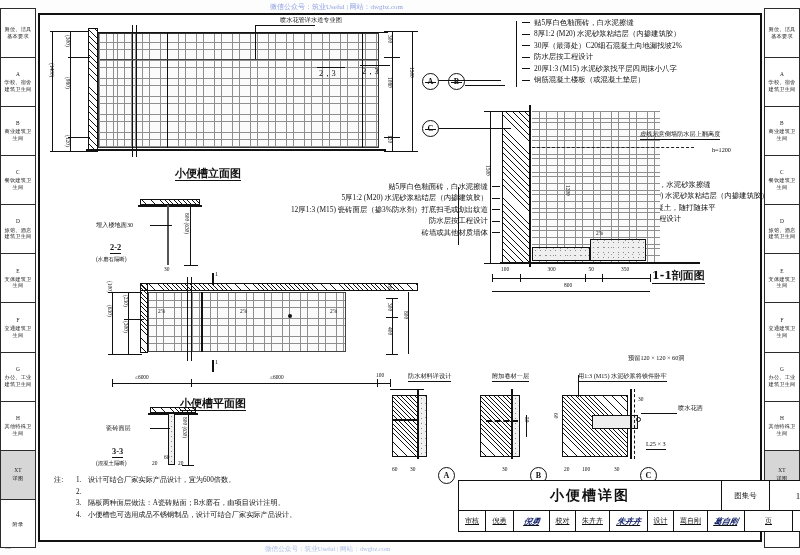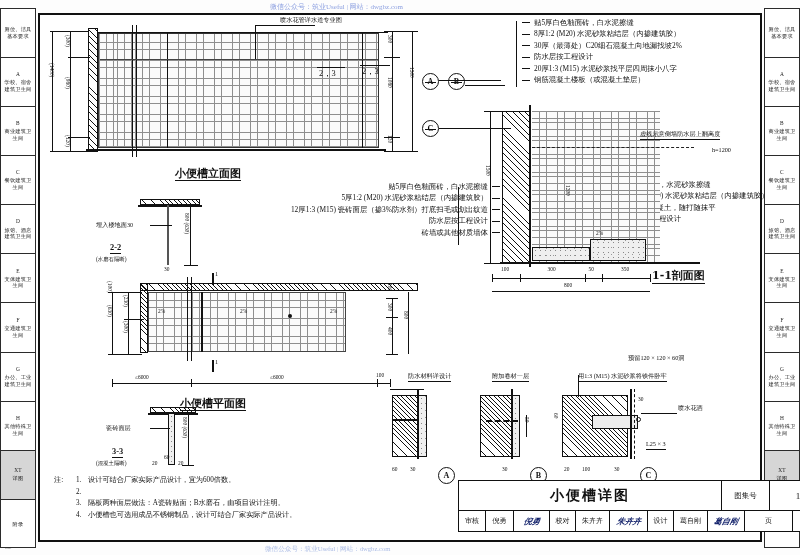--- a/index.html
+++ b/index.html
@@ -85,21 +85,21 @@
     font-size:8px; background:#fff; font-weight:bold;
   }
   .bub.split::after{ content:""; position:absolute; left:2px; right:2px; top:50%; height:1px; background:#111;}
 
   
   .titleblock { position:absolute; left:418px; bottom:8px; width:398px; height:52px; border:1.6px solid #111; background:#fff; }
   .tb-top { display:flex; height:30px; border-bottom:1.2px solid #111; }
   .tb-name { flex:1; display:flex; align-items:center; justify-content:center; font-size:14px; font-weight:bold; letter-spacing:2px;}
   .tb-cell { border-left:1.2px solid #111; display:flex; align-items:center; justify-content:center; font-size:7.5px; }
   .tb-bot { display:flex; height:20px; }
-  .tb-bot > div { border-left:1.2px solid #111; display:flex; align-items:center; justify-content:center; font-size:7px; }
+  .tb-bot > div { border-left:1.2px solid #111; display:flex; align-items:center; justify-content:center; font-size:7px;text-decoration:underline; }
   .tb-bot > div:first-child { border-left:none; }
   .sig { font-family:"DejaVu Serif",serif; font-style:italic; font-weight:bold; font-size:8px; color:#13226b; transform:skewX(-12deg); }
 
   
   .wm { position:absolute; color:#2c50c8; opacity:.55; font-size:7px; white-space:nowrap; }
   .wm2 { position:absolute; color:#5577cc; opacity:.5; font-size:6.6px; white-space:nowrap; }
   .logo { position:absolute; left:2px; bottom:2px; font-size:15px; color:#bcbcbc; font-style:italic; font-family:"DejaVu Serif",serif;}
 
   .notes { position:absolute; font-size:7.2px; line-height:1.6; }
   .notes .row { display:flex; }

